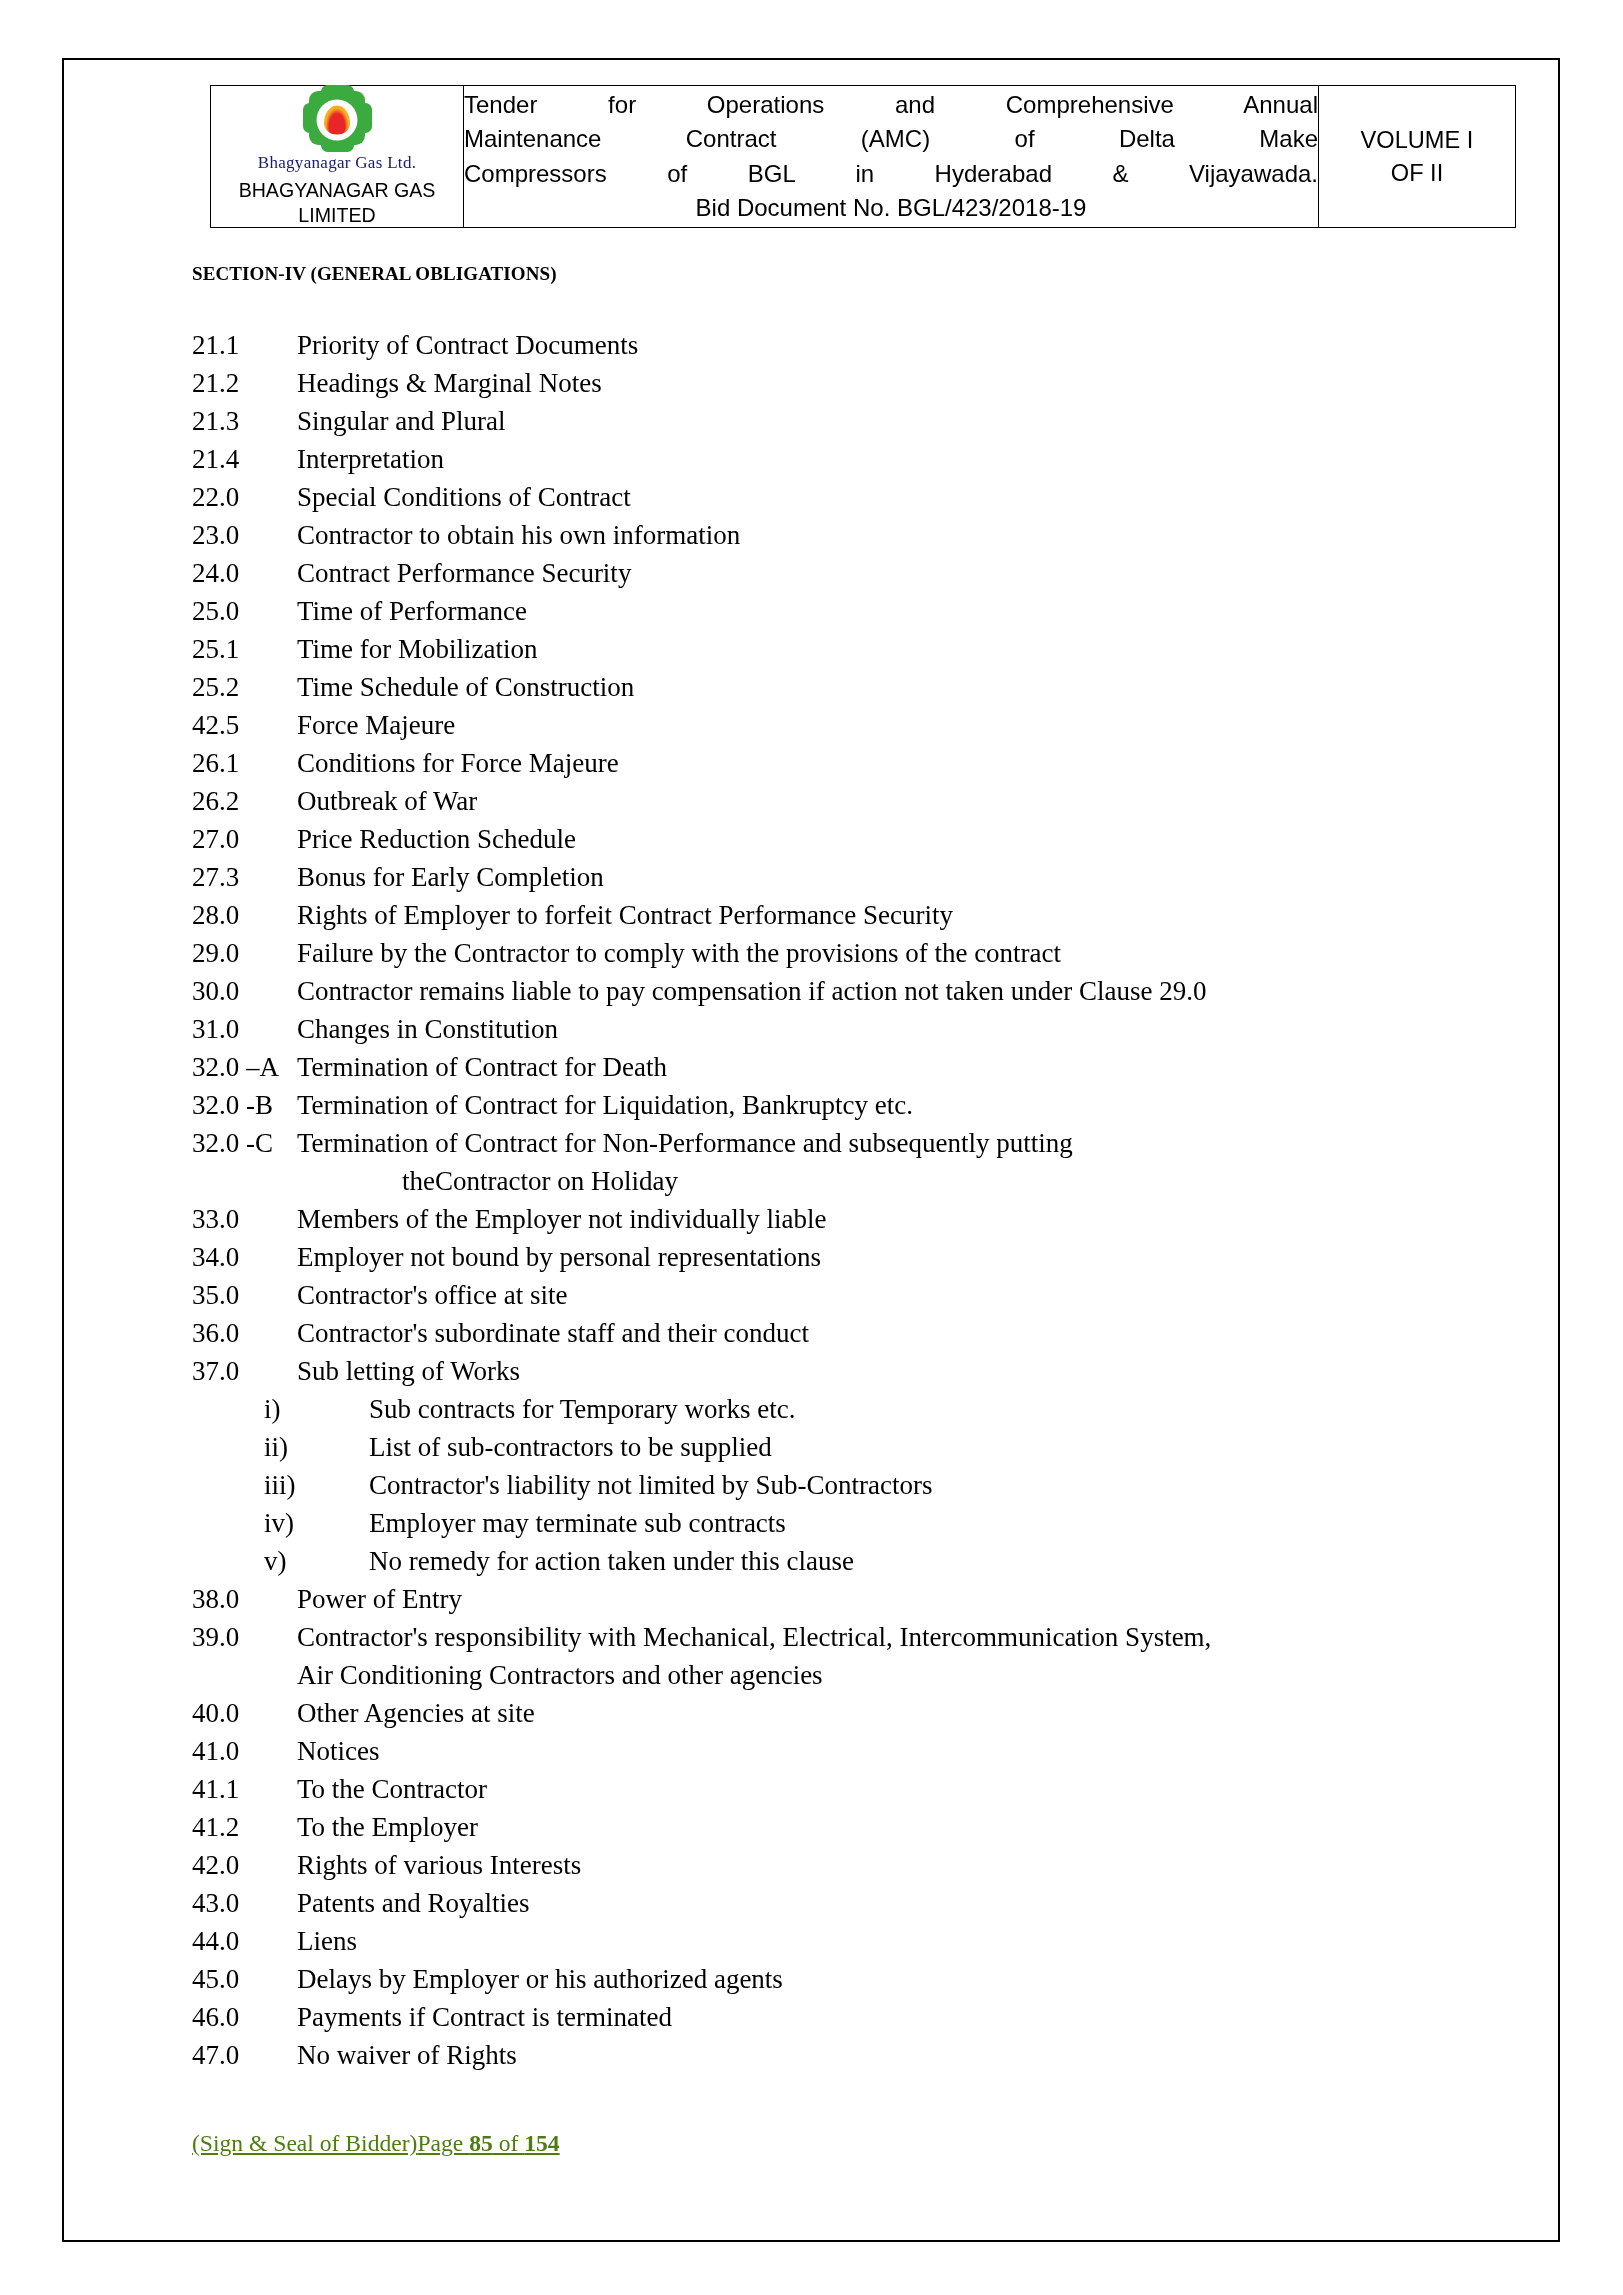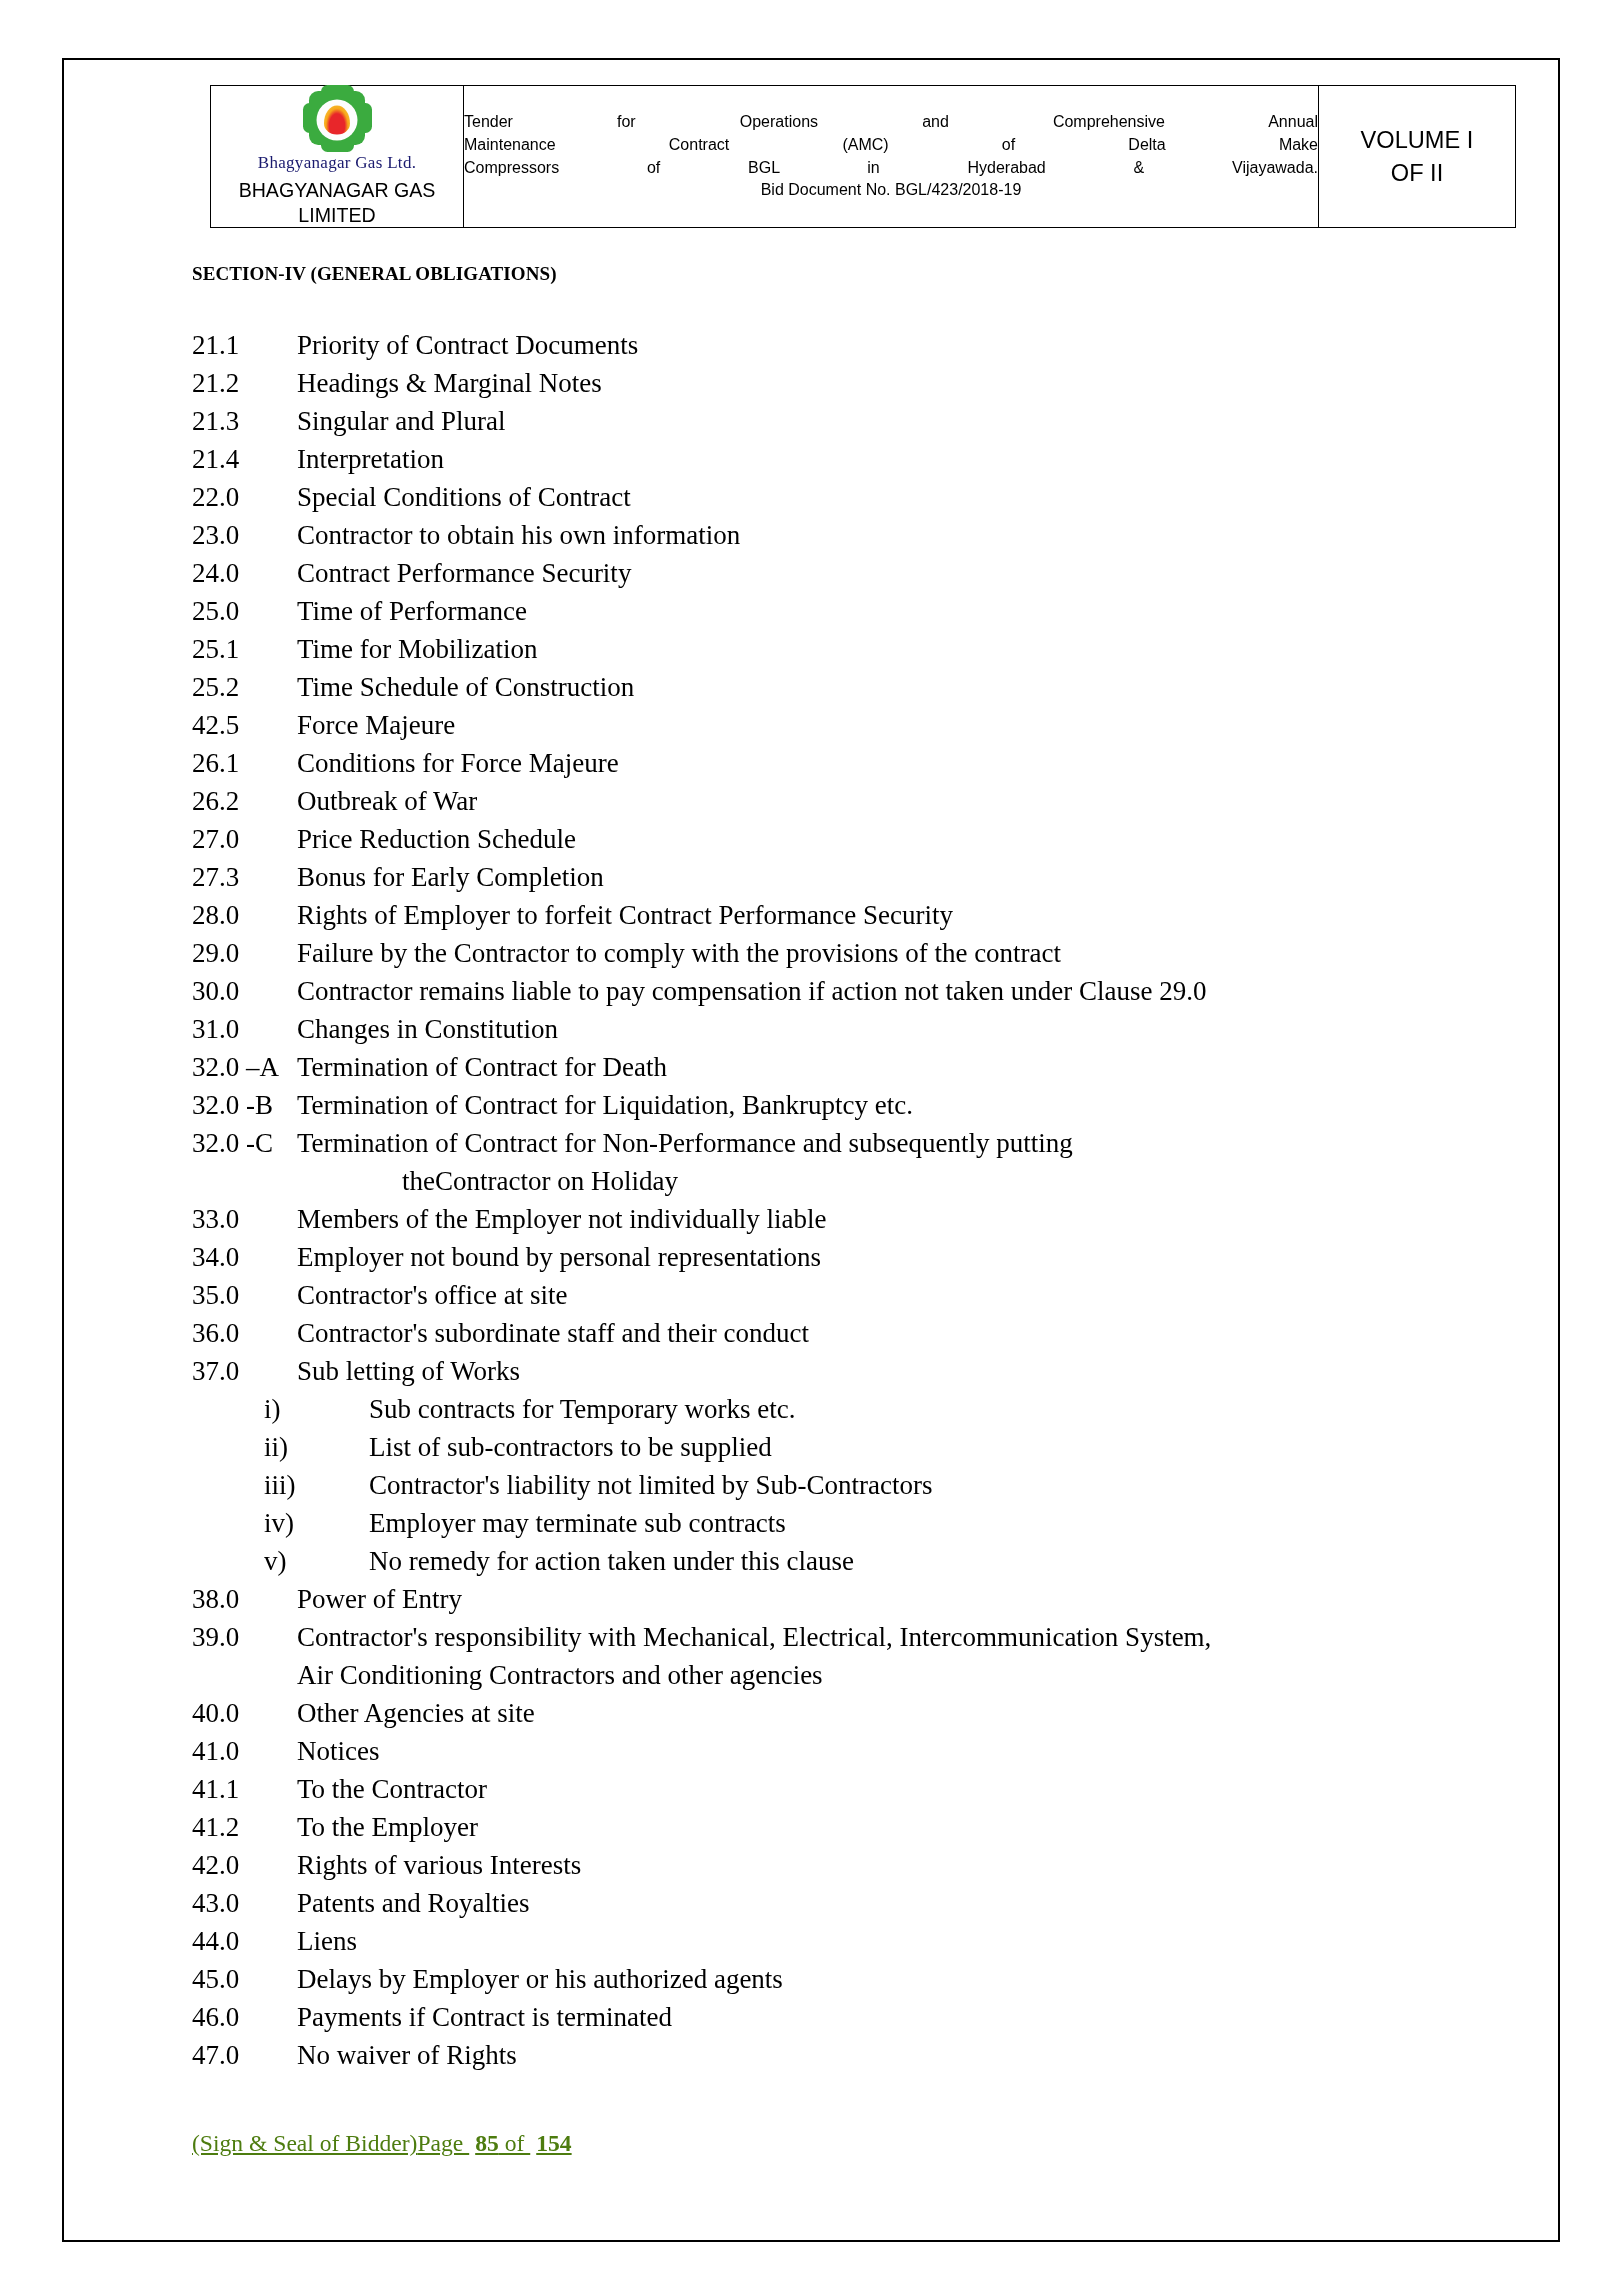--- a/index.html
+++ b/index.html
@@ -128,21 +128,21 @@
   .logo-caption {
     font-family: "Liberation Sans", sans-serif;
     font-size: 19.6px;
     line-height: 1.25;
     color: #000000;
     text-align: center;
     margin-top: 5.2px;
   }
   .title-line {
     font-family: "Liberation Sans", sans-serif;
-    font-size: 16px;
+    font-size: 24px;
     line-height: 1.42;
     color: #000000;
     text-align: justify;
     text-align-last: justify;
   }
   .title-line.center {
     text-align: center;
     text-align-last: center;
   }
   .volume-line {
@@ -200,21 +200,20 @@
     width: 1243px;
     display: flex;
     justify-content: flex-start;
     font-family: "Liberation Serif", serif;
     font-size: 23.6px;
     color: #4d7c0f;
     text-decoration: underline;
   }
   .footer b {
     font-weight: bold;
-    margin-left: 6px;
   }
 </style>
 </head>
 <body>
 
 <div class="page">
   <div class="page-border"></div>
 
   <div class="content">
 

